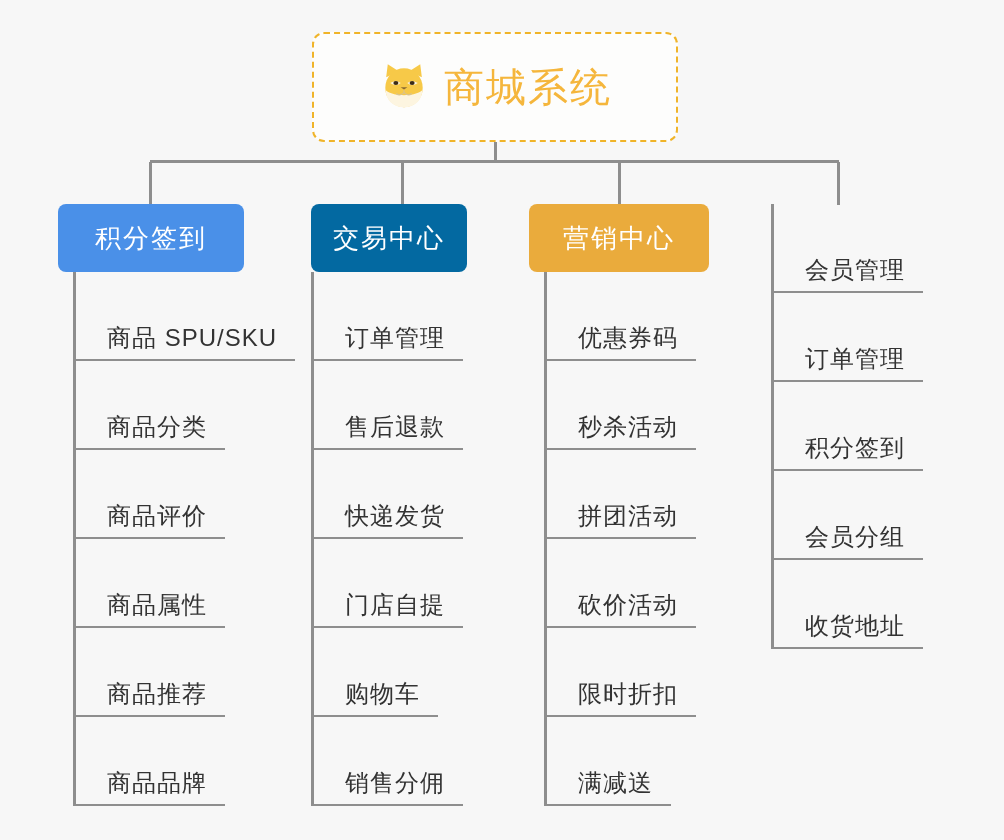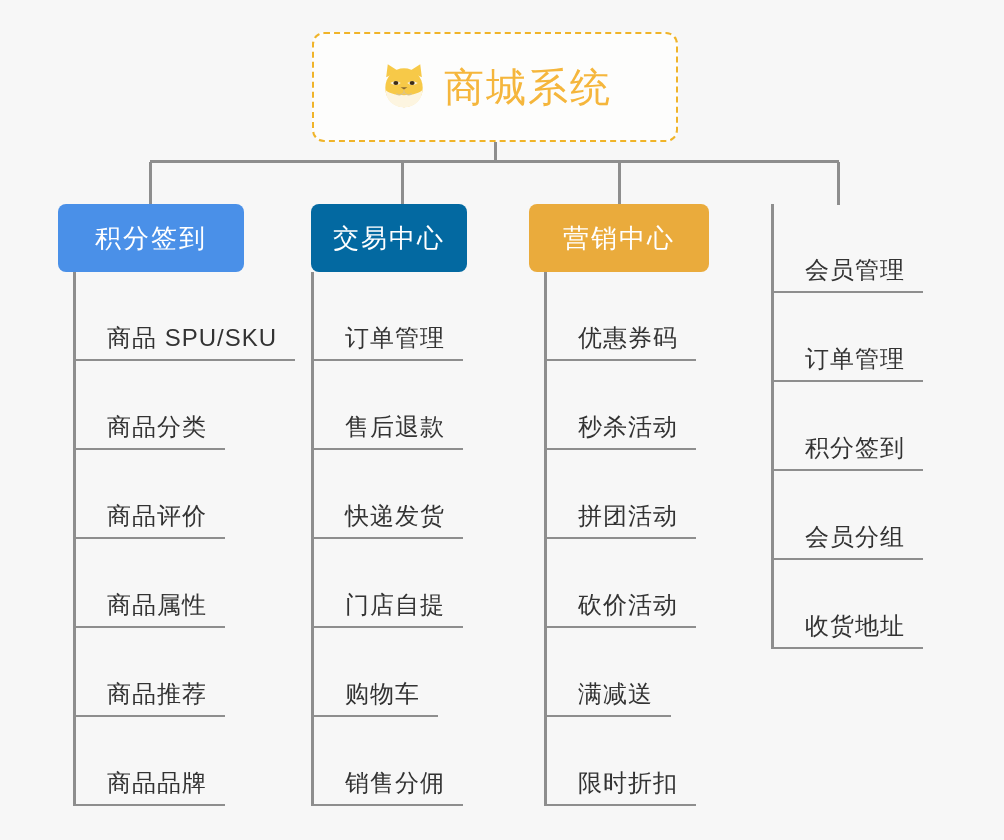--- a/index.html
+++ b/index.html
@@ -267,26 +267,26 @@
             <span class="leaf-label">拼团活动</span>
           </div>
         </div>
         <div class="leaf">
           <div class="leaf-inner">
             <span class="leaf-label">砍价活动</span>
           </div>
         </div>
         <div class="leaf">
           <div class="leaf-inner">
+            <span class="leaf-label">限时折扣</span>
+          </div>
+        </div>
+        <div class="leaf">
+          <div class="leaf-inner">
             <span class="leaf-label">满减送</span>
-          </div>
-        </div>
-        <div class="leaf">
-          <div class="leaf-inner">
-            <span class="leaf-label">限时折扣</span>
           </div>
         </div>
       </div>
     </div>
 
     <div class="branch" style="left:748px; width:183px;">
       <div class="leaf-list" style="margin-left:23px;">
         <div class="leaf">
           <div class="leaf-inner">
             <span class="leaf-label">会员管理</span>

